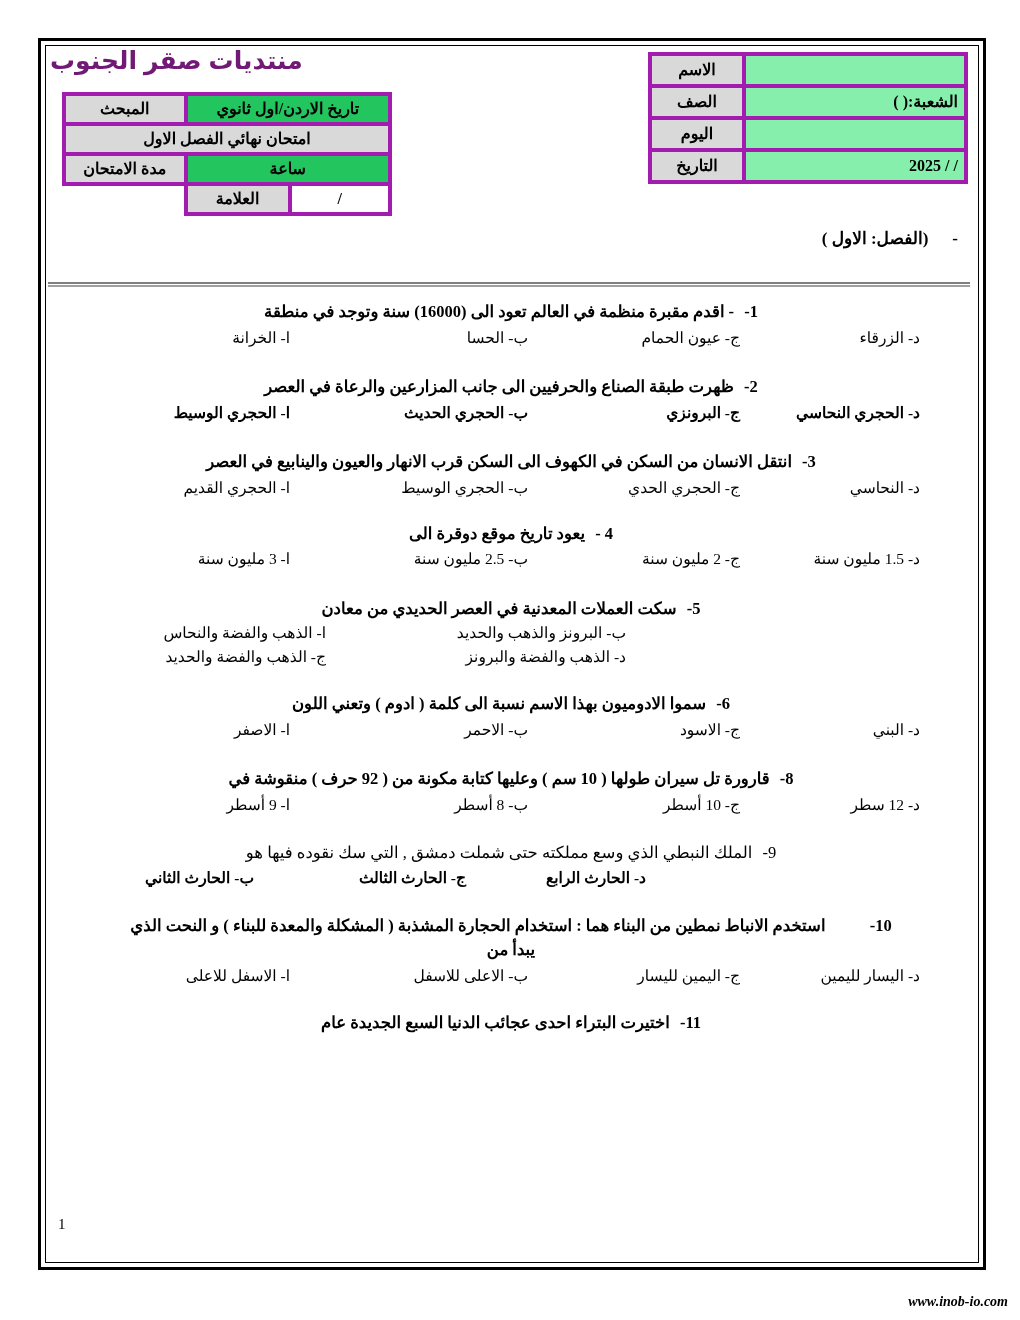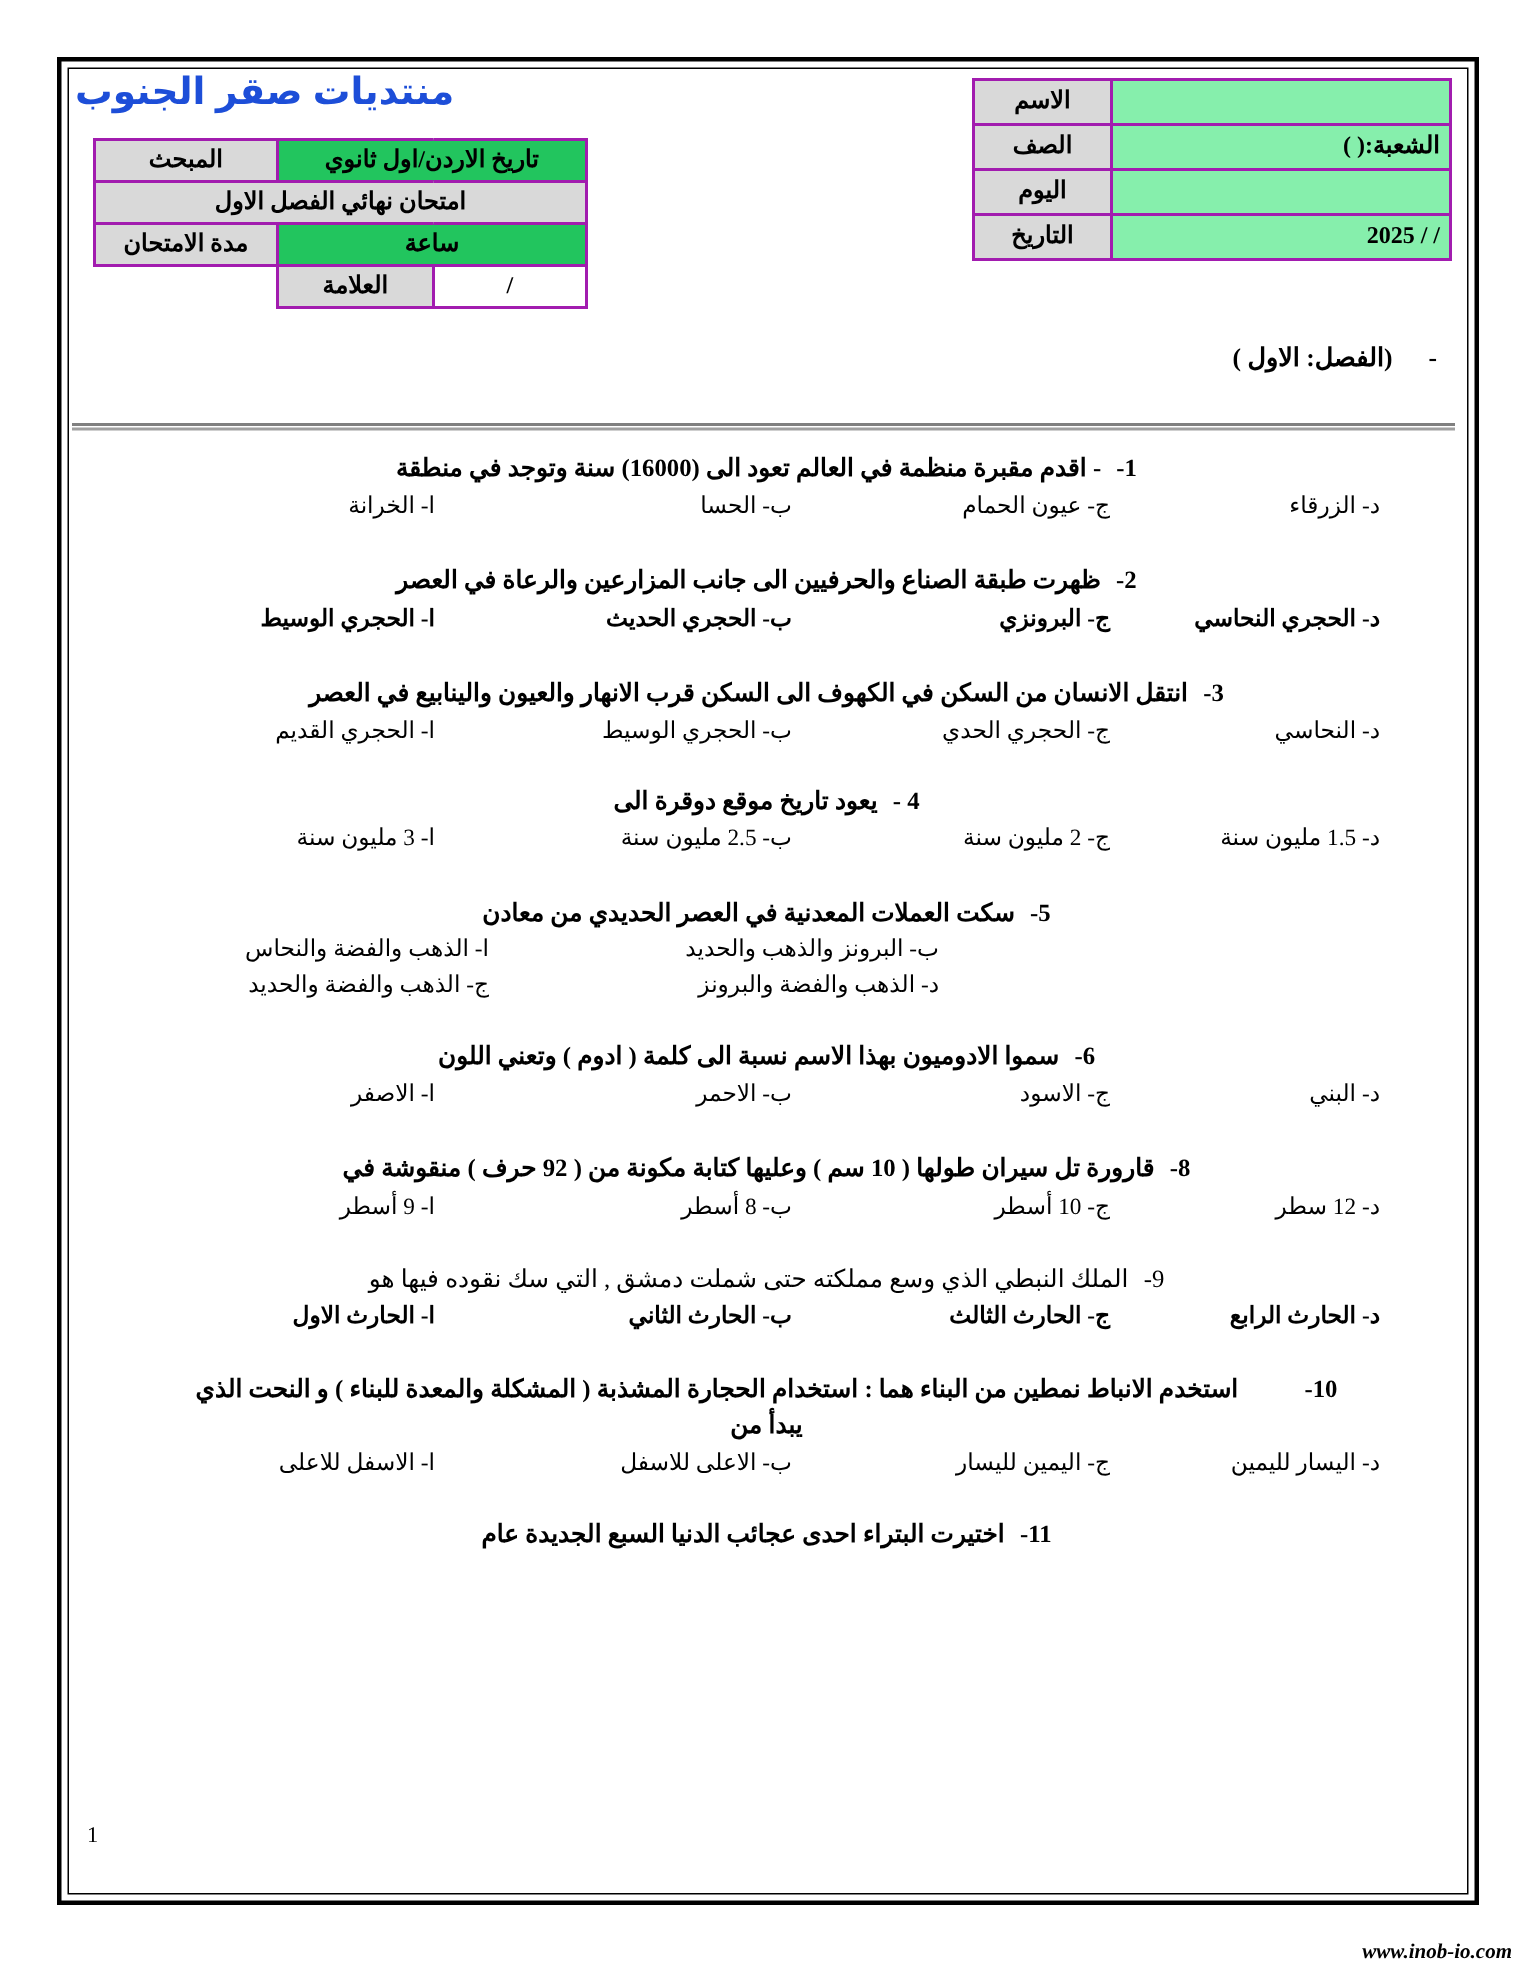--- a/index.html
+++ b/index.html
@@ -34,39 +34,39 @@
     bottom: 4px;
     border: 1px solid #000;
     box-sizing: border-box;
   }
 
   
   #watermark {
     position: absolute;
     left: 50px;
     top: 46px;
-    color: #1d4ed8;
+    color: #701a75;
     font-size: 25px;
     font-weight: bold;
     font-family: "Liberation Sans", "DejaVu Sans", sans-serif;
     white-space: nowrap;
     z-index: 5;
     letter-spacing: 0px;
   }
 
   
   .hdr-table {
     position: absolute;
     border-collapse: collapse;
     font-family: "Liberation Serif", "DejaVu Serif", serif;
     font-size: 16px;
     font-weight: bold;
   }
   .hdr-table td {
-    border: 2px solid #a21caf;
+    border: 4px solid #a21caf;
     padding: 3px 6px;
     vertical-align: middle;
     line-height: 1.25;
   }
   .shaded { background: #d9d9d9; }
   .lbl { text-align: center; white-space: nowrap; }
 
   
   #info-table {
     right: 52px;
@@ -307,21 +307,20 @@
       <div class="opts">
         <span class="opt c1">ا- 9 أسطر</span>
         <span class="opt c2">ب- 8 أسطر</span>
         <span class="opt c3">ج- 10 أسطر</span>
         <span class="opt c4">د- 12 سطر</span>
       </div>
     </div>
     <div class="q-block" style="margin-bottom: 24px;">
       <div class="q-stem plain"><span class="q-num">9-</span><span> الملك النبطي الذي وسع مملكته حتى شملت دمشق , التي سك نقوده فيها هو</span></div>
       <div class="opts bold">
-        <span class="opt c1">ا- الحارث الاول</span>
         <span class="opt c2">ب- الحارث الثاني</span>
         <span class="opt c3">ج- الحارث الثالث</span>
         <span class="opt c4">د- الحارث الرابع</span>
       </div>
     </div>
     <div class="q-block" style="margin-bottom: 24px;">
       <div class="q-stem"><span class="q-num">10-</span><span class="wide-gap"></span><span> استخدم الانباط نمطين من البناء هما : استخدام الحجارة المشذبة ( المشكلة والمعدة للبناء ) و النحت الذي</span><span class="second-line">يبدأ من</span></div>
       <div class="opts">
         <span class="opt c1">ا- الاسفل للاعلى</span>
         <span class="opt c2">ب- الاعلى للاسفل</span>

